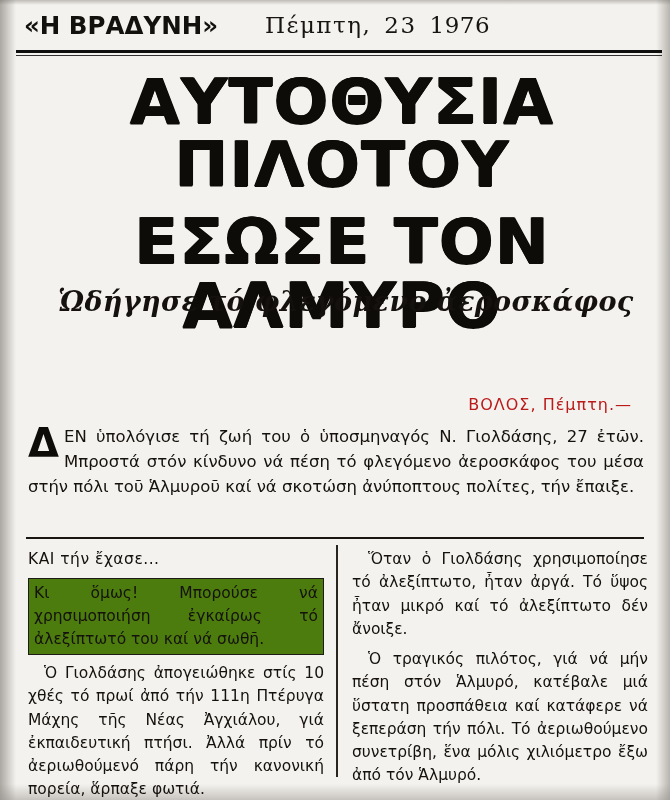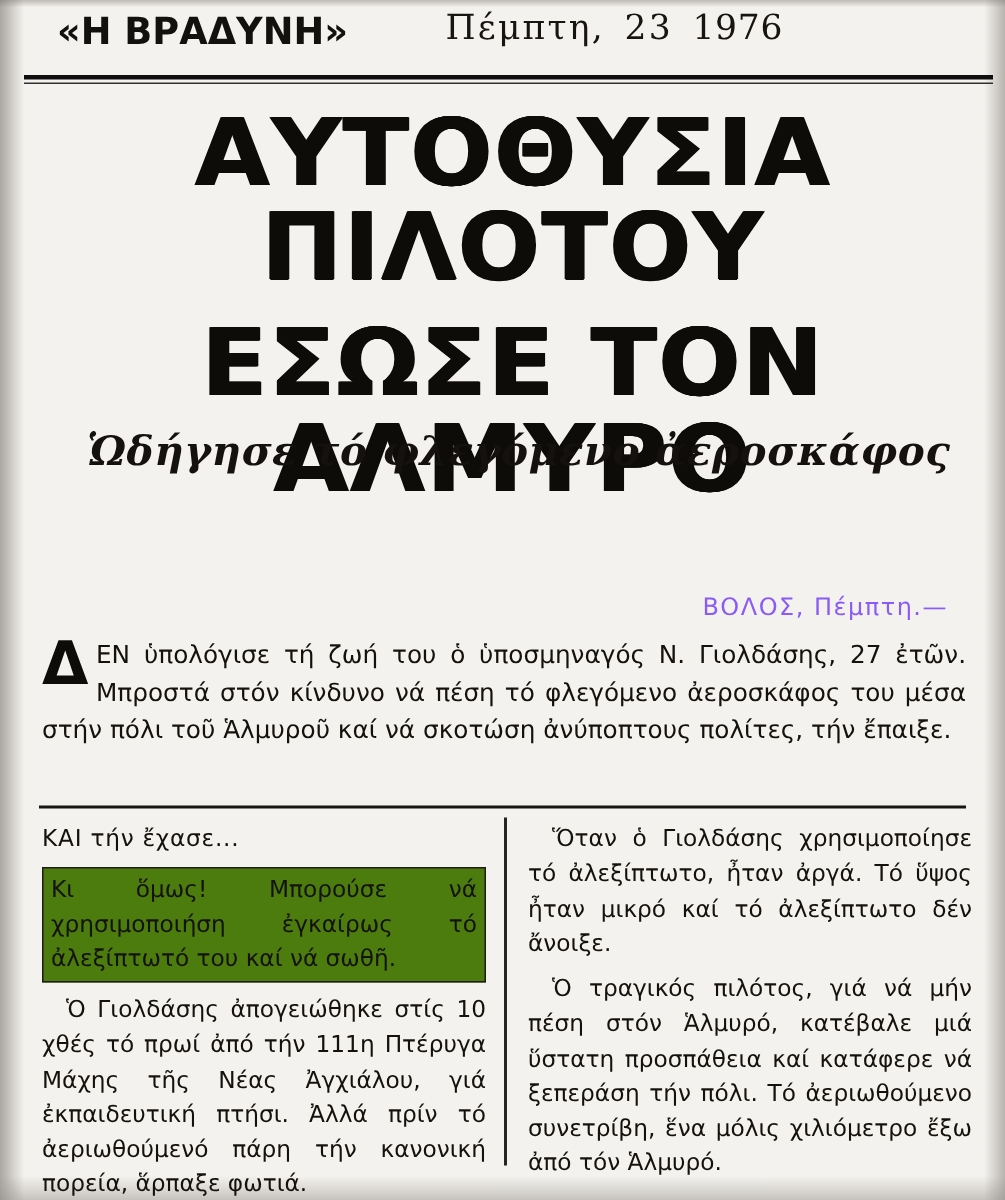--- a/index.html
+++ b/index.html
@@ -17,26 +17,26 @@
     position: relative;
     width: 670px;
     height: 800px;
     background: #f2f0ec;
     filter: contrast(1.02);
   }
   
   .masthead {
     position: absolute;
     top: 6px;
-    left: 36px;
+    left: 22px;
     right: 14px;
     height: 38px;
     display: flex;
-    align-items: flex-start;
-    gap: 26px;
+    align-items: center;
+    gap: 8px;
     white-space: nowrap;
   }
   .paper-name {
     font-family: "DejaVu Sans", sans-serif;
     font-weight: bold;
     font-size: 25px;
     letter-spacing: 0px;
     color: #15130f;
     transform: scaleX(0.98);
   }
@@ -110,21 +110,21 @@
   }
   .subhead .s2 { padding-left: 4px; }
   
   .dateline {
     position: absolute;
     right: 38px;
     top: 395px;
     font-family: "DejaVu Sans", sans-serif;
     font-size: 16px;
     letter-spacing: 1px;
-    color: #8b5cf6;
+    color: #b91c1c;
   }
   .lead {
     position: absolute;
     left: 28px;
     right: 26px;
     top: 424px;
     font-family: "DejaVu Sans", sans-serif;
     font-size: 16.5px;
     line-height: 1.52;
     color: #17140f;

